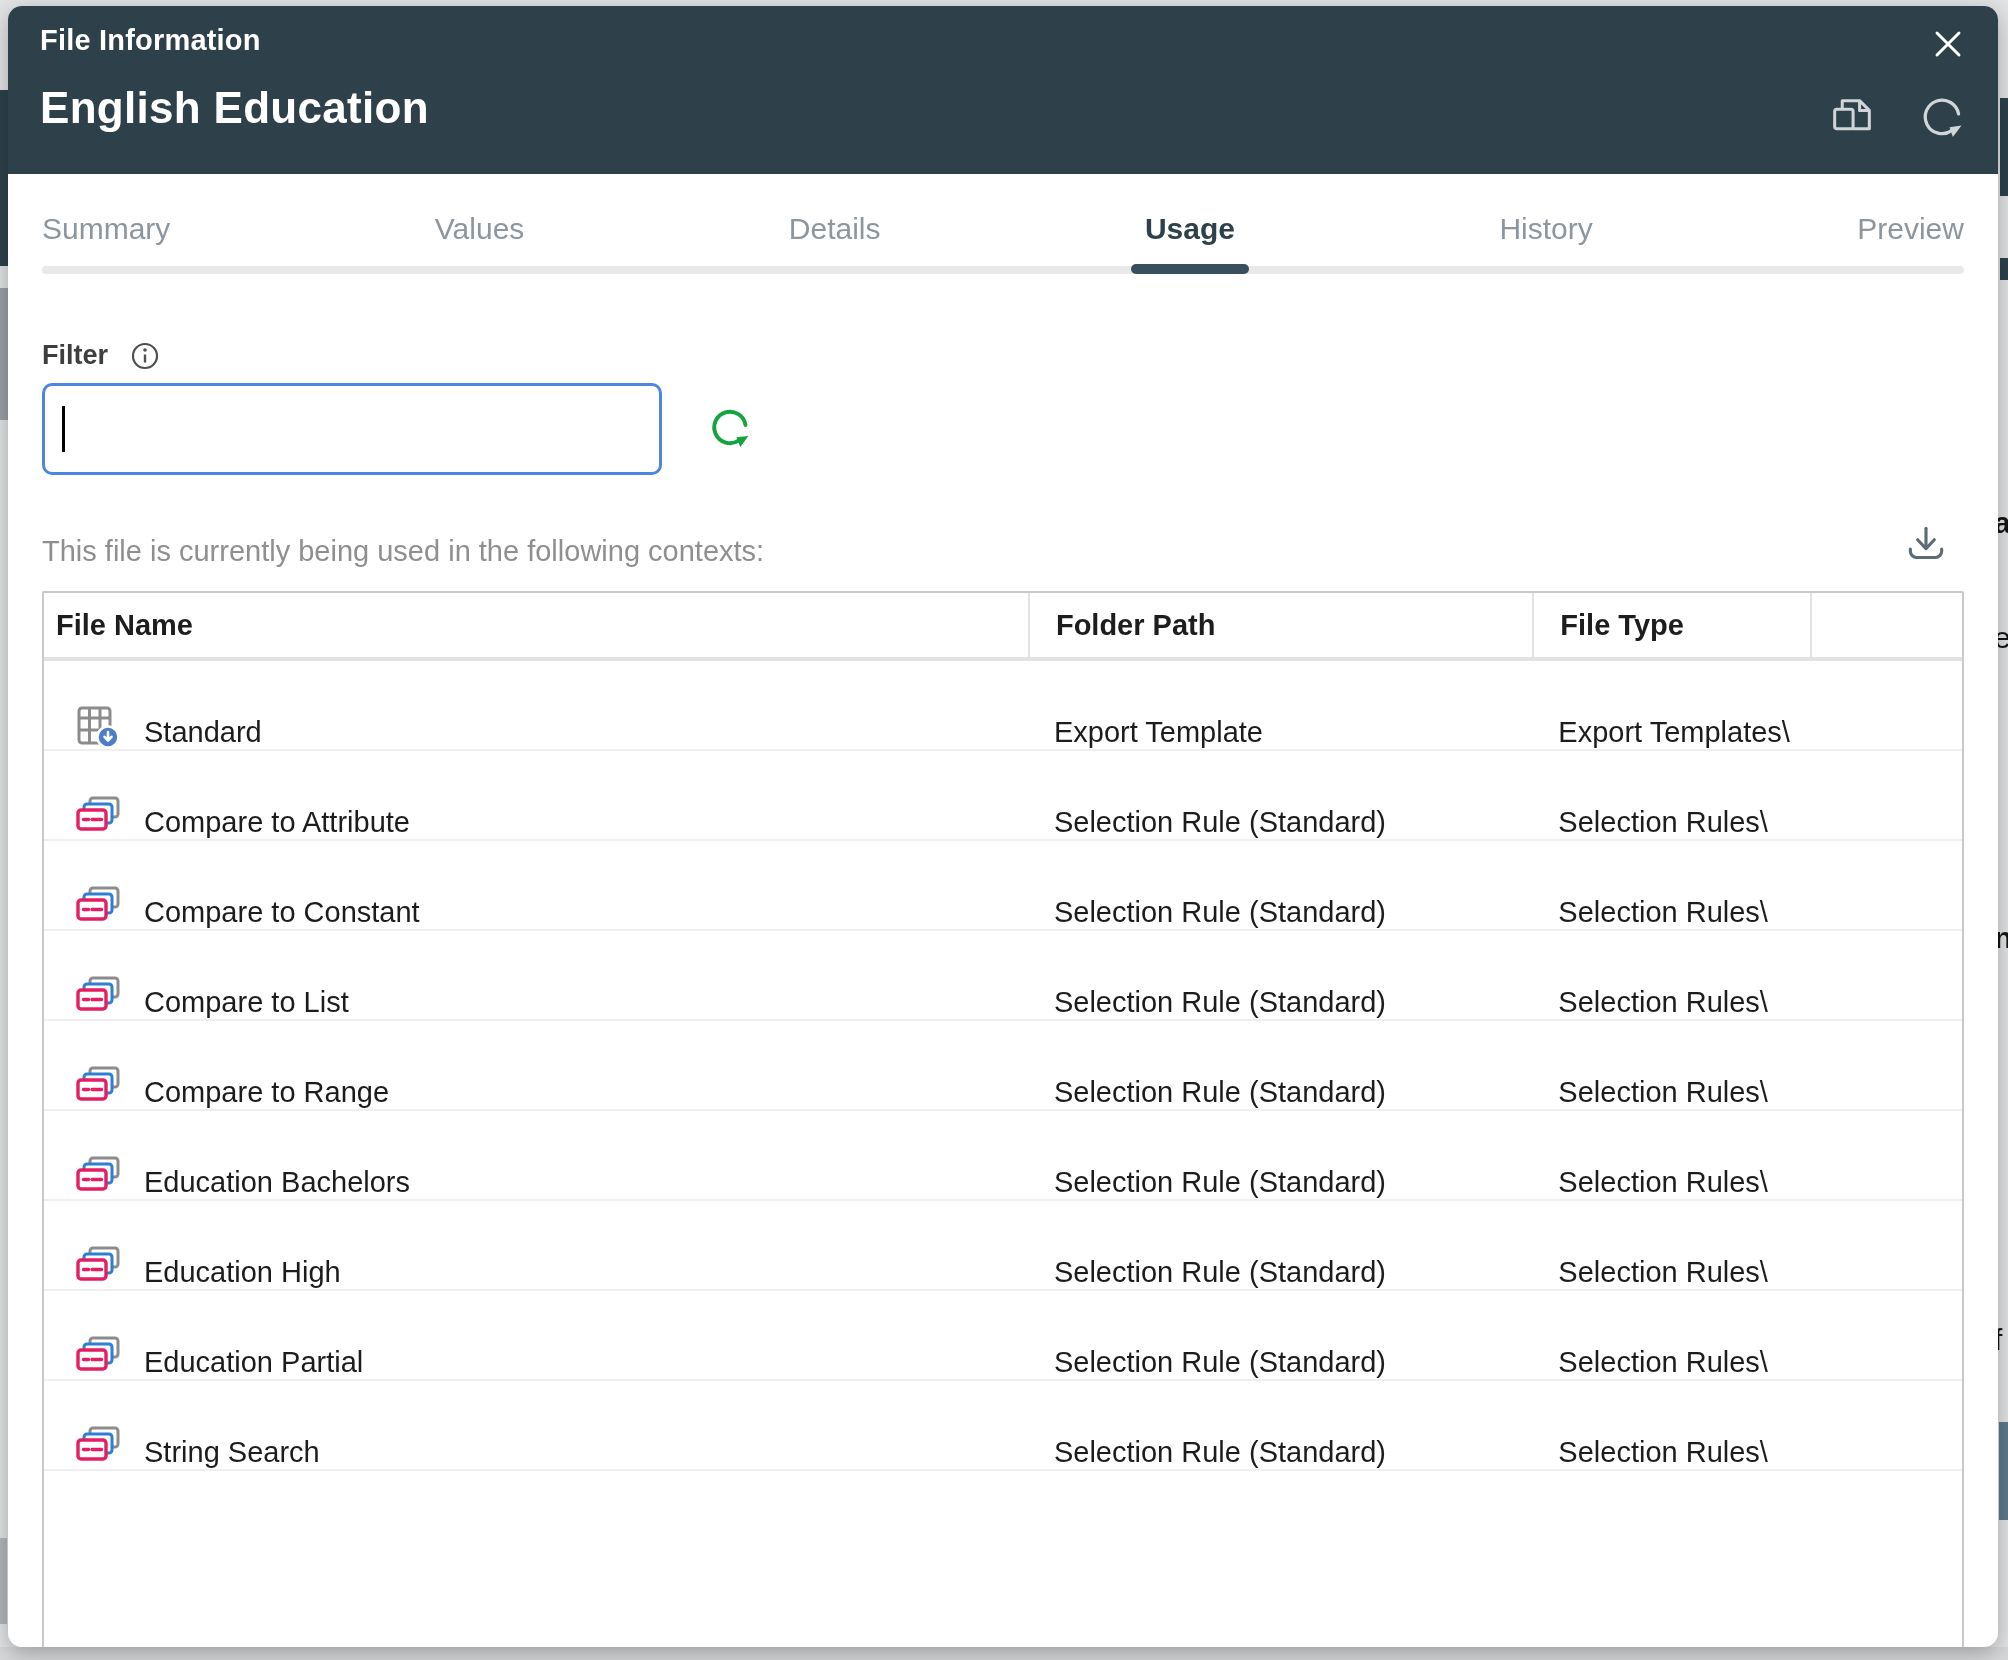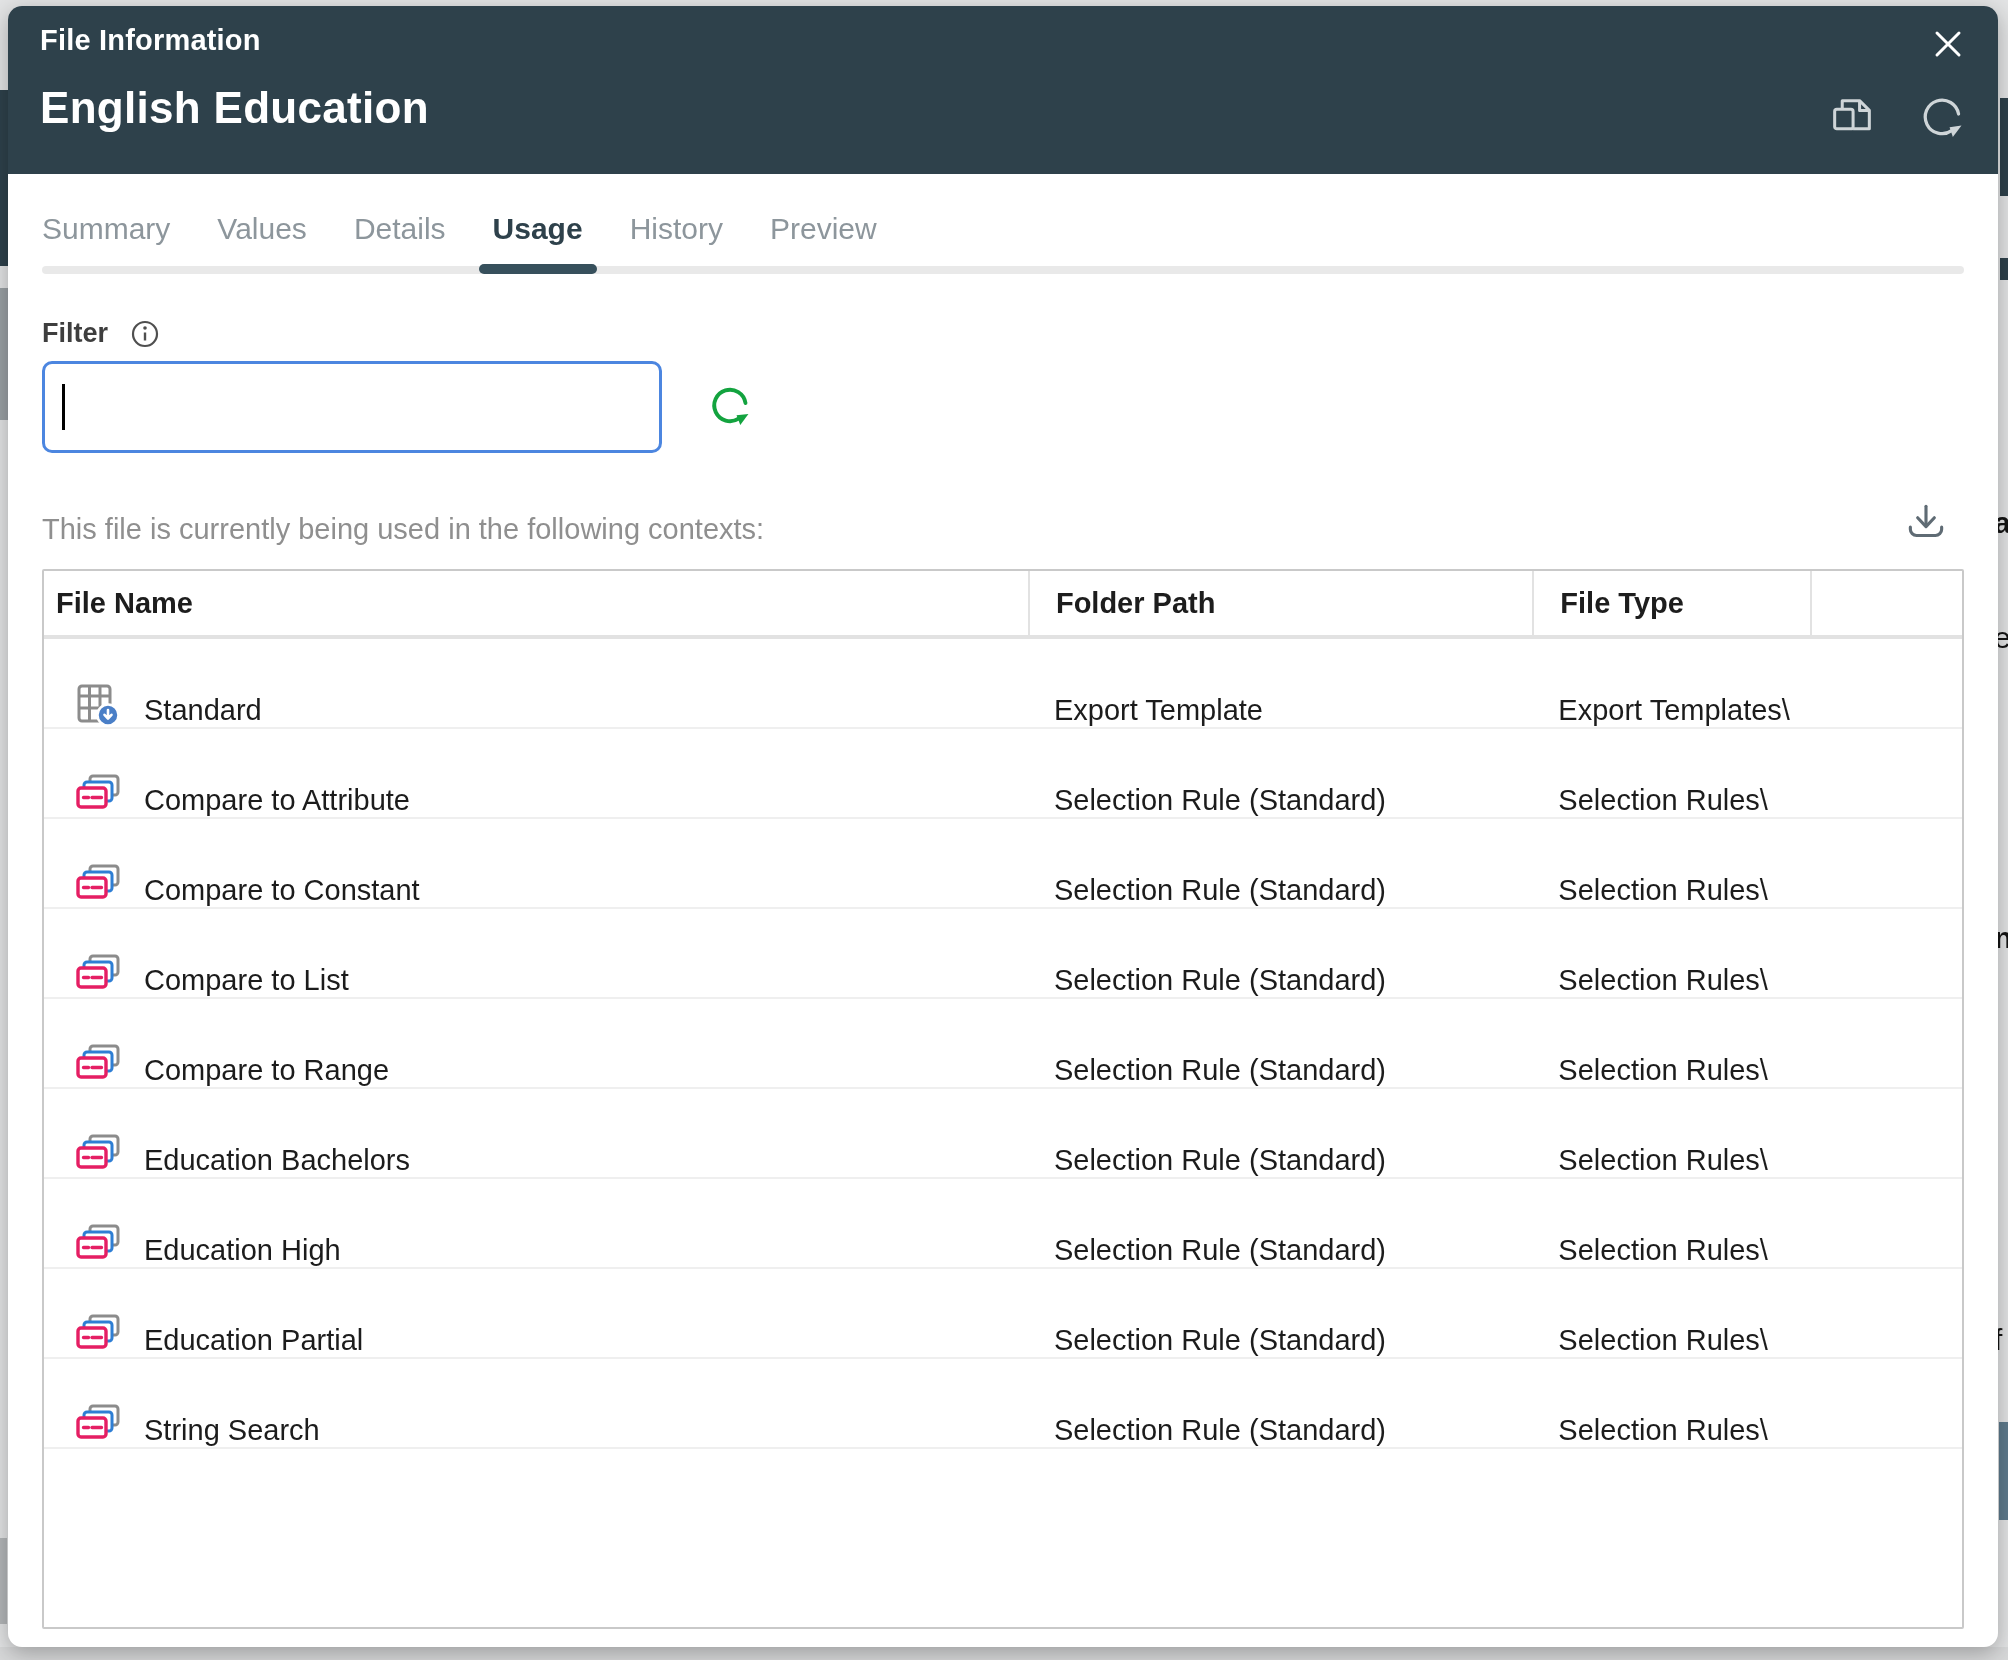--- a/index.html
+++ b/index.html
@@ -29,29 +29,29 @@
   .mh-title { font-size:29px; font-weight:600; letter-spacing:.2px; }
   .mh-subtitle { margin-top:26px; font-size:44px; font-weight:700; letter-spacing:.3px; }
   .mh-close { position:absolute; top:16px; right:28px; width:44px; height:44px; background:none; border:none; cursor:pointer; }
   .mh-actions { position:absolute; right:30px; top:86px; display:flex; gap:38px; }
   .mh-actions button { background:none; border:none; cursor:pointer; width:52px; height:52px; }
 
   .modal-body { padding:0 34px; position:relative; }
 
   
   .tabs-wrap { padding-top:36px; }
-  .tabs { display:flex; gap:47px; }
+  .tabs { display:flex; gap:47px;justify-content:space-between; }
   .tab { font-size:30px; line-height:38px; color:var(--tab_inactive); padding-bottom:18px; position:relative; cursor:pointer; }
   .tab.active { color:var(--tab_active); font-weight:700; }
   .tab.active::after { content:""; position:absolute; left:-14px; right:-14px; bottom:-8px; height:10px;
                        background:var(--tab_indicator); border-radius:6px; z-index:2; }
   .tab-track { height:8px; background:var(--track); border-radius:4px; }
 
   
-  .filter-label-row { margin-top:44px; display:flex; align-items:center; gap:22px; }
+  .filter-label-row { margin-top:66px; display:flex; align-items:center; gap:22px; }
   .filter-label { font-size:27px; font-weight:700; color:#3e3e3e; }
   .info-btn { background:none; border:none; width:30px; height:30px; cursor:pointer; }
 
   .input-row { margin-top:12px; display:flex; align-items:center; gap:42px; }
   .input-wrap { position:relative; width:620px; height:92px; }
   .filter-input { width:100%; height:100%; border:3px solid var(--input_border); border-radius:10px;
                   font-size:30px; padding:0 20px; outline:none; color:#1c1c1c; }
   .caret { position:absolute; left:20px; top:23px; width:3px; height:46px; background:#000; }
   .refresh-green-btn { background:none; border:none; width:52px; height:52px; cursor:pointer; }
 

